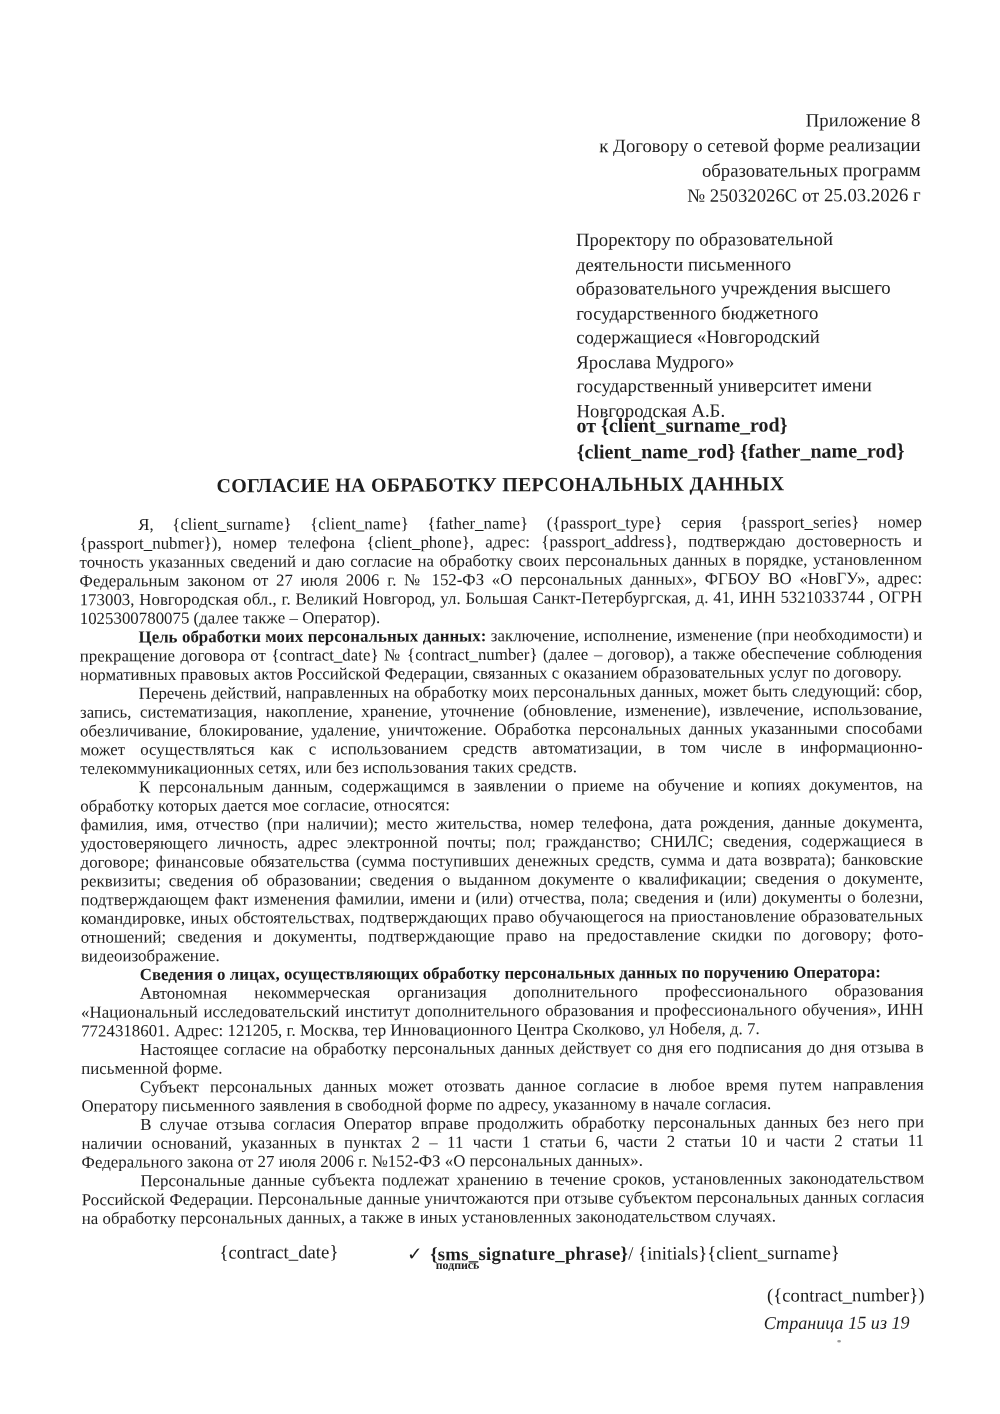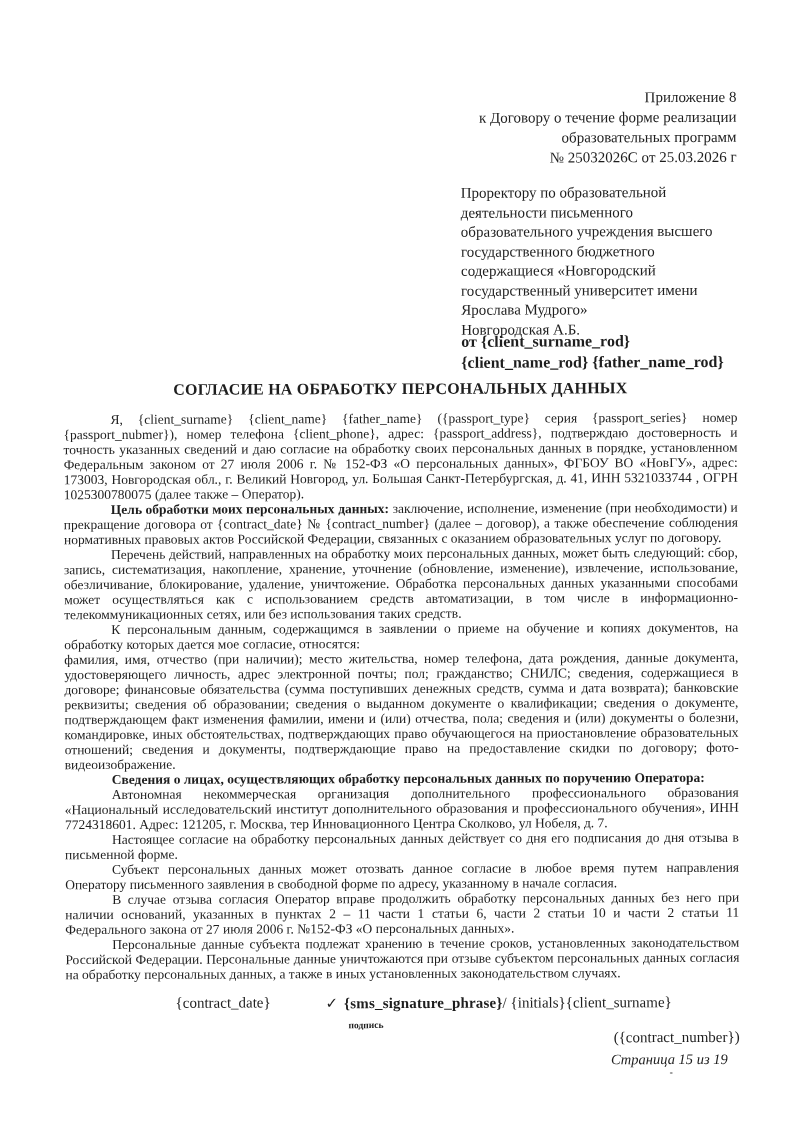--- a/index.html
+++ b/index.html
@@ -35,50 +35,50 @@
     text-align:justify; text-indent:47px;
   }
   .main p.no-indent { text-indent:0; }
   .main p.bold-line { font-weight:bold; }
 
   .sig-block { position:relative; margin-top:13px; height:36px; font-size:15px; }
   .sig-date { position:absolute; left:110px; top:0; }
   .sig-phrase { position:absolute; left:260px; top:0; white-space:nowrap; }
   .sig-phrase .check { font-weight:normal; margin-right:6px; }
   .sig-phrase b { letter-spacing:0.2px; }
-  .sig-caption { position:absolute; left:283px; top:26px; font-size:9.5px; font-weight:bold; }
+  .sig-caption { position:absolute; left:283px; top:14px; font-size:9.5px; font-weight:bold; }
   .sig-number-row { text-align:right; margin-top:0; font-size:15px; }
 
   .page-footer {
     position:absolute; top:1052px; right:74px;
     font-style:italic; font-size:14.5px;
   }
   .speck { position:absolute; left:668px; top:1073px; width:3px; height:2px; background:#9a9a9a; border-radius:50%; }
 </style>
 </head>
 <body>
 
 <div class="page">
   <div class="sheet">
 
     <div class="header-ref">
       <div>Приложение 8</div>
-      <div>к Договору о течение форме реализации</div>
+      <div>к Договору о сетевой форме реализации</div>
       <div>образовательных программ</div>
       <div>№ 25032026С  от 25.03.2026 г</div>
     </div>
 
     <div class="addressee">
       <div>Проректору по образовательной</div>
       <div>деятельности письменного</div>
       <div>образовательного учреждения высшего</div>
       <div>государственного бюджетного</div>
       <div>содержащиеся «Новгородский</div>
+      <div>Ярослава Мудрого»</div>
       <div>государственный университет имени</div>
-      <div>Ярослава Мудрого»</div>
       <div>Новгородская А.Б.</div>
     </div>
 
     <div class="from-block">
       <div>от {client_surname_rod}</div>
       <div>{client_name_rod} {father_name_rod}</div>
     </div>
 
     <div class="main">
       <h1 class="doc-title">СОГЛАСИЕ НА ОБРАБОТКУ ПЕРСОНАЛЬНЫХ ДАННЫХ</h1>

